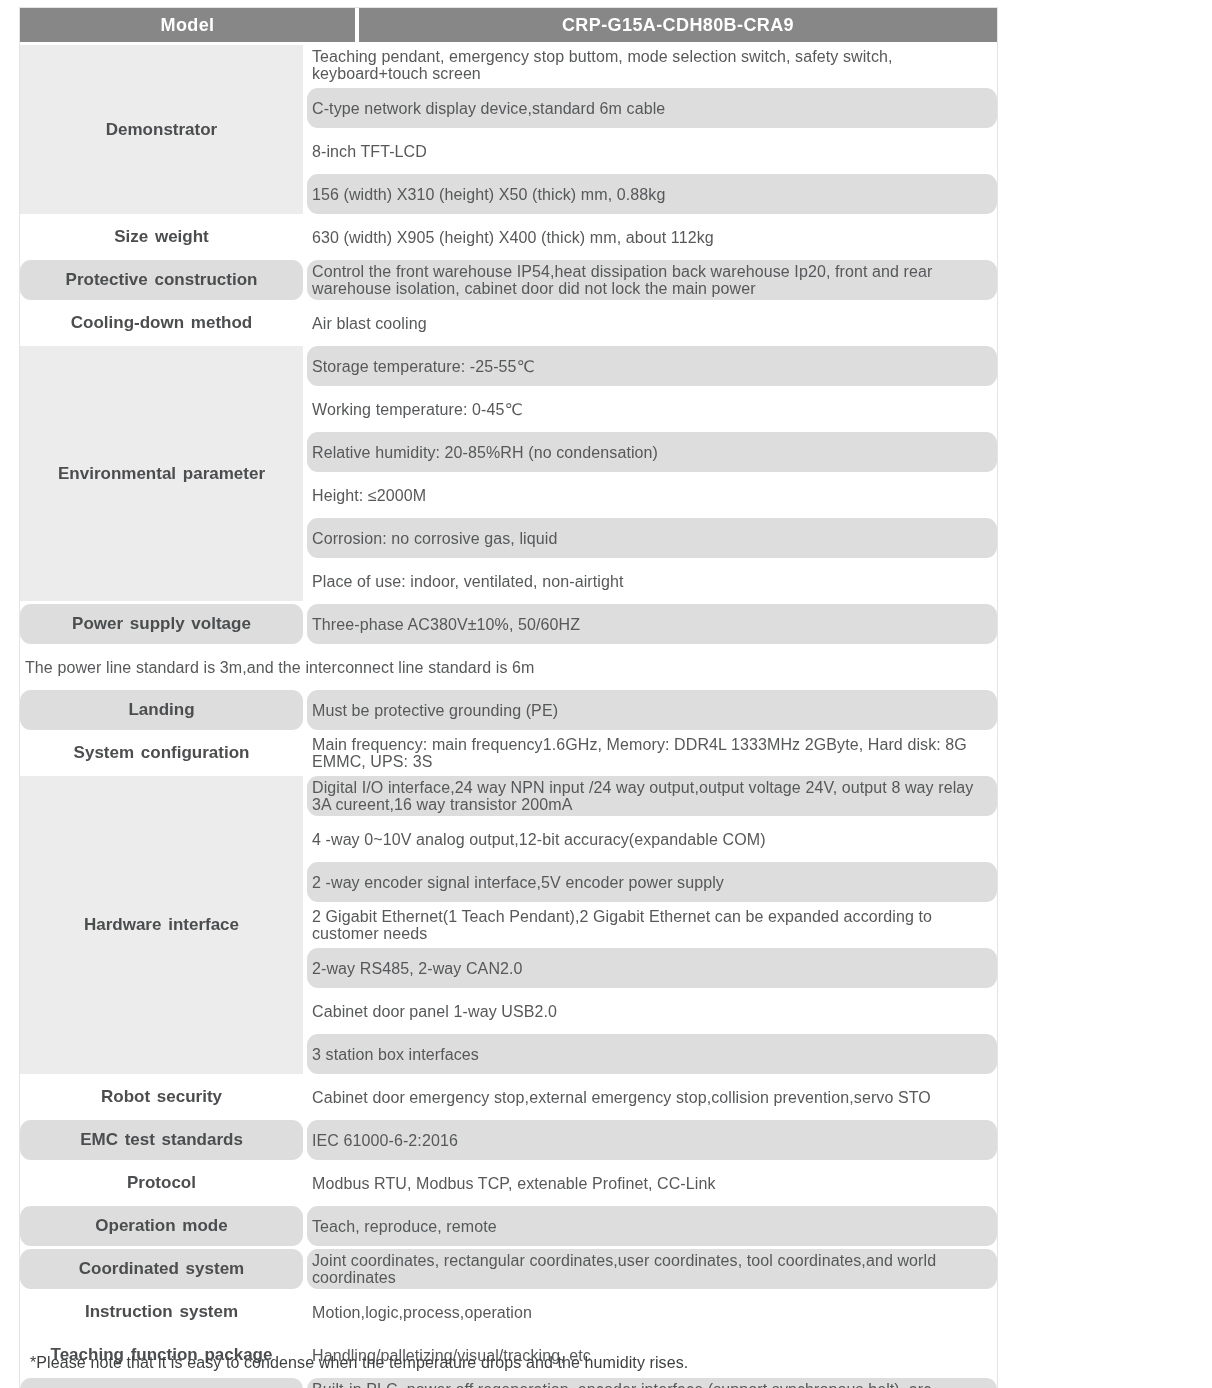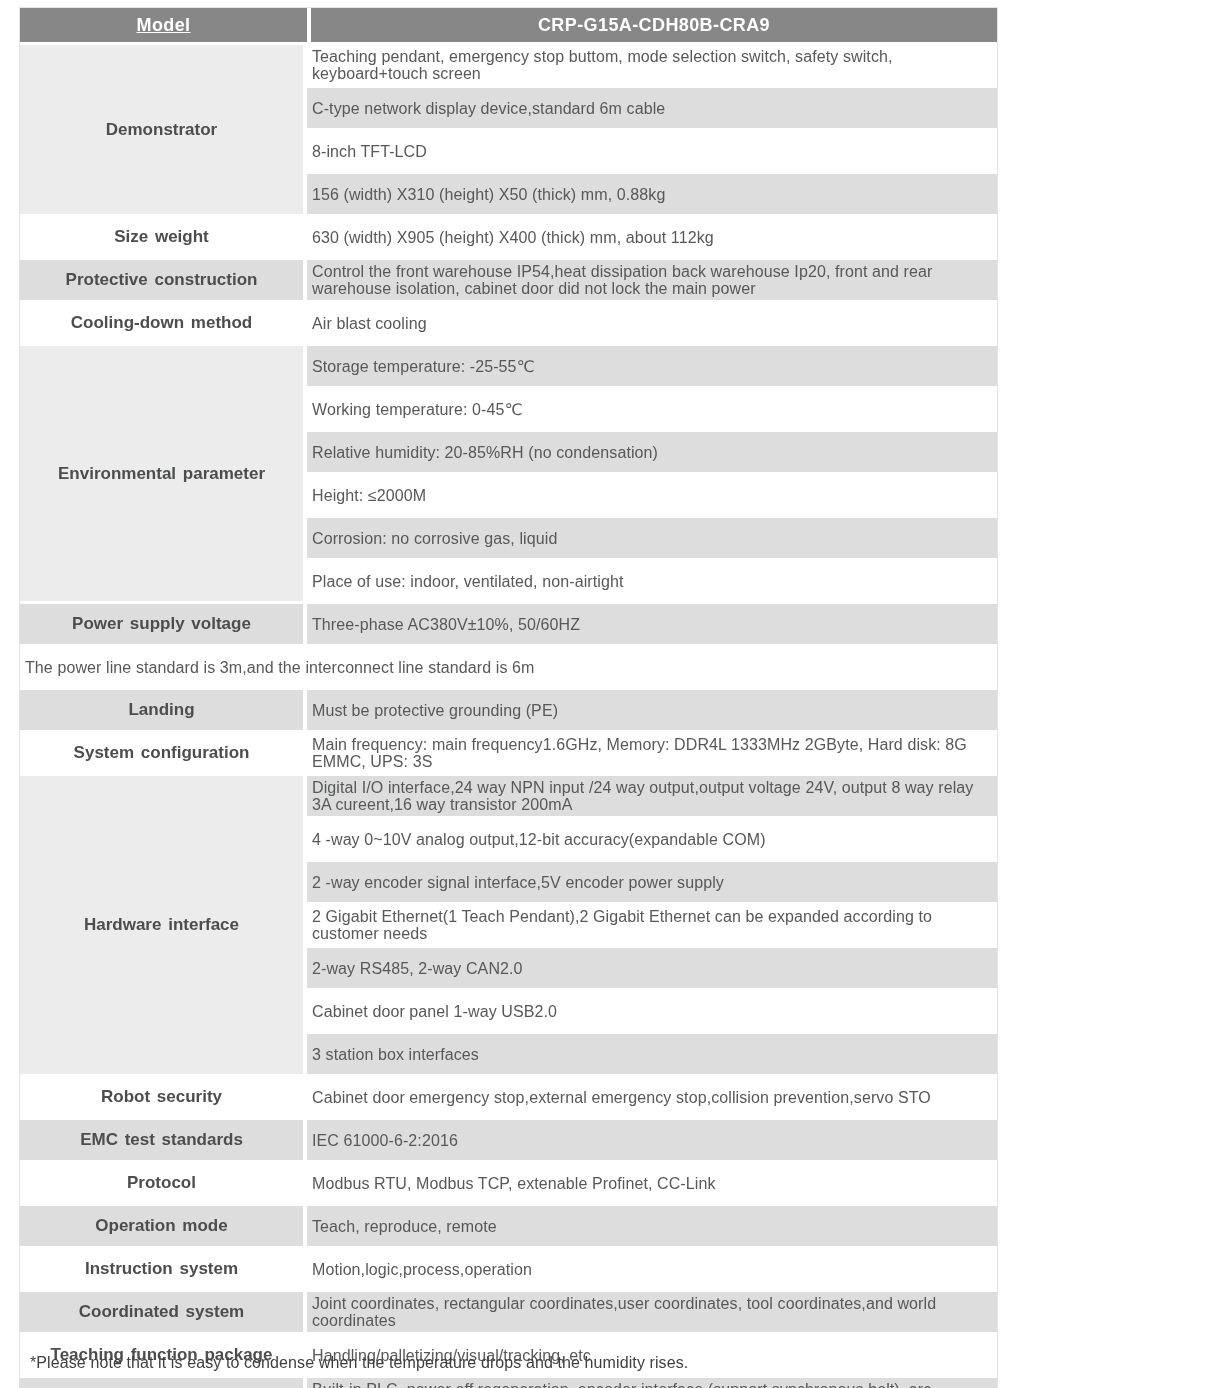--- a/index.html
+++ b/index.html
@@ -30,21 +30,21 @@
   .h-cell {
     background: #878787;
     color: #ffffff;
     font-weight: bold;
     font-size: 18px;
     letter-spacing: 0.4px;
     display: flex;
     align-items: center;
     justify-content: center;
   }
-  .h-cell.h-label { width: 287px; flex: none; text-decoration: underline; }
+  .h-cell.h-label { width: 335px; flex: none; }
   .h-cell.h-value { flex: 1; }
   .section {
     display: flex;
     column-gap: 4px;
   }
   .label-cell {
     width: 283px;
     flex: none;
     display: flex;
     align-items: center;
@@ -69,21 +69,21 @@
     align-items: center;
     min-height: 40px;
     box-sizing: border-box;
     padding: 3px 8px 3px 5px;
     font-size: 16px;
     line-height: 17px;
     letter-spacing: 0.1px;
     color: #57585a;
   }
   .shade-white { background: #ffffff; }
-  .shade-gray  { background: #dcdddc; }
+  .shade-gray  { background: #dcdddc; border-radius: 11px; }
   .shade-light { background: #ebeceb; }
   .footnote {
     position: absolute;
     left: 2px;
     top: 1354px;
     font-size: 16px;
     color: #3e3f41;
     letter-spacing: 0.1px;
     margin-left: 28px;
   }
@@ -188,29 +188,29 @@
           <div class="value-cell shade-white">Modbus RTU, Modbus TCP,  extenable Profinet, CC-Link</div>
         </div>
       </div>
       <div class="section">
         <div class="label-cell shade-gray">Operation mode</div>
         <div class="rows">
           <div class="value-cell shade-gray">Teach, reproduce, remote</div>
         </div>
       </div>
       <div class="section">
+        <div class="label-cell shade-gray">Coordinated system</div>
+        <div class="rows">
+          <div class="value-cell shade-gray">Joint coordinates,  rectangular coordinates,user coordinates, tool coordinates,and world coordinates</div>
+        </div>
+      </div>
+      <div class="section">
         <div class="label-cell shade-white">Instruction system</div>
         <div class="rows">
           <div class="value-cell shade-white">Motion,logic,process,operation</div>
-        </div>
-      </div>
-      <div class="section">
-        <div class="label-cell shade-gray">Coordinated system</div>
-        <div class="rows">
-          <div class="value-cell shade-gray">Joint coordinates,  rectangular coordinates,user coordinates, tool coordinates,and world coordinates</div>
         </div>
       </div>
       <div class="section">
         <div class="label-cell shade-white">Teaching function package</div>
         <div class="rows">
           <div class="value-cell shade-white">Handling/palletizing/visual/tracking, etc</div>
         </div>
       </div>
       <div class="section">
         <div class="label-cell shade-gray">Other</div>

